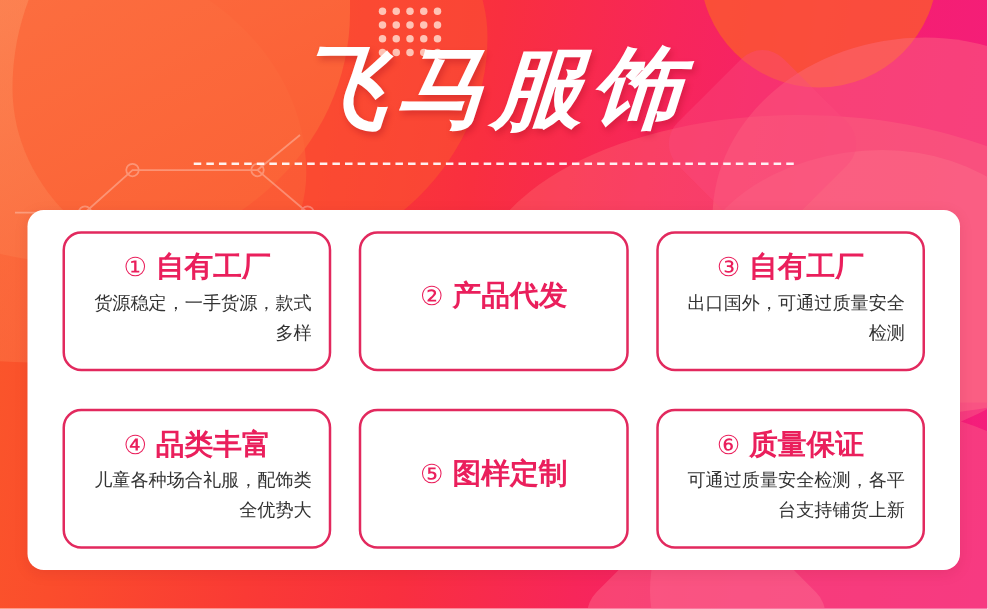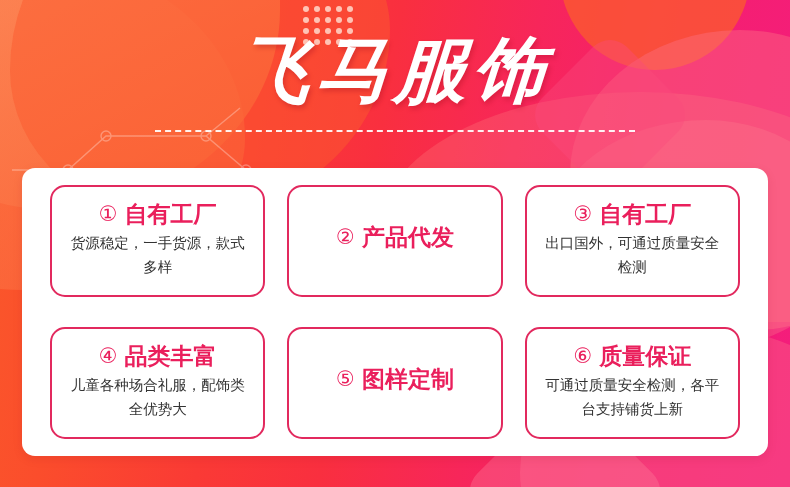--- a/index.html
+++ b/index.html
@@ -236,21 +236,21 @@
   .card-num {
     font-size: 21px;
     font-weight: normal;
     color: #ea1f5c;
     line-height: 1;
   }
   .card-body {
     color: #333333;
     font-size: 14.5px;
     line-height: 1.62;
-    text-align: center;
+    text-align: right;
     max-width: 200px;
   }
 </style>
 </head>
 <body>
 
 <div id="banner">
 
   <div class="bg-layer">
     <div class="blob blob-orange-topleft"></div>

